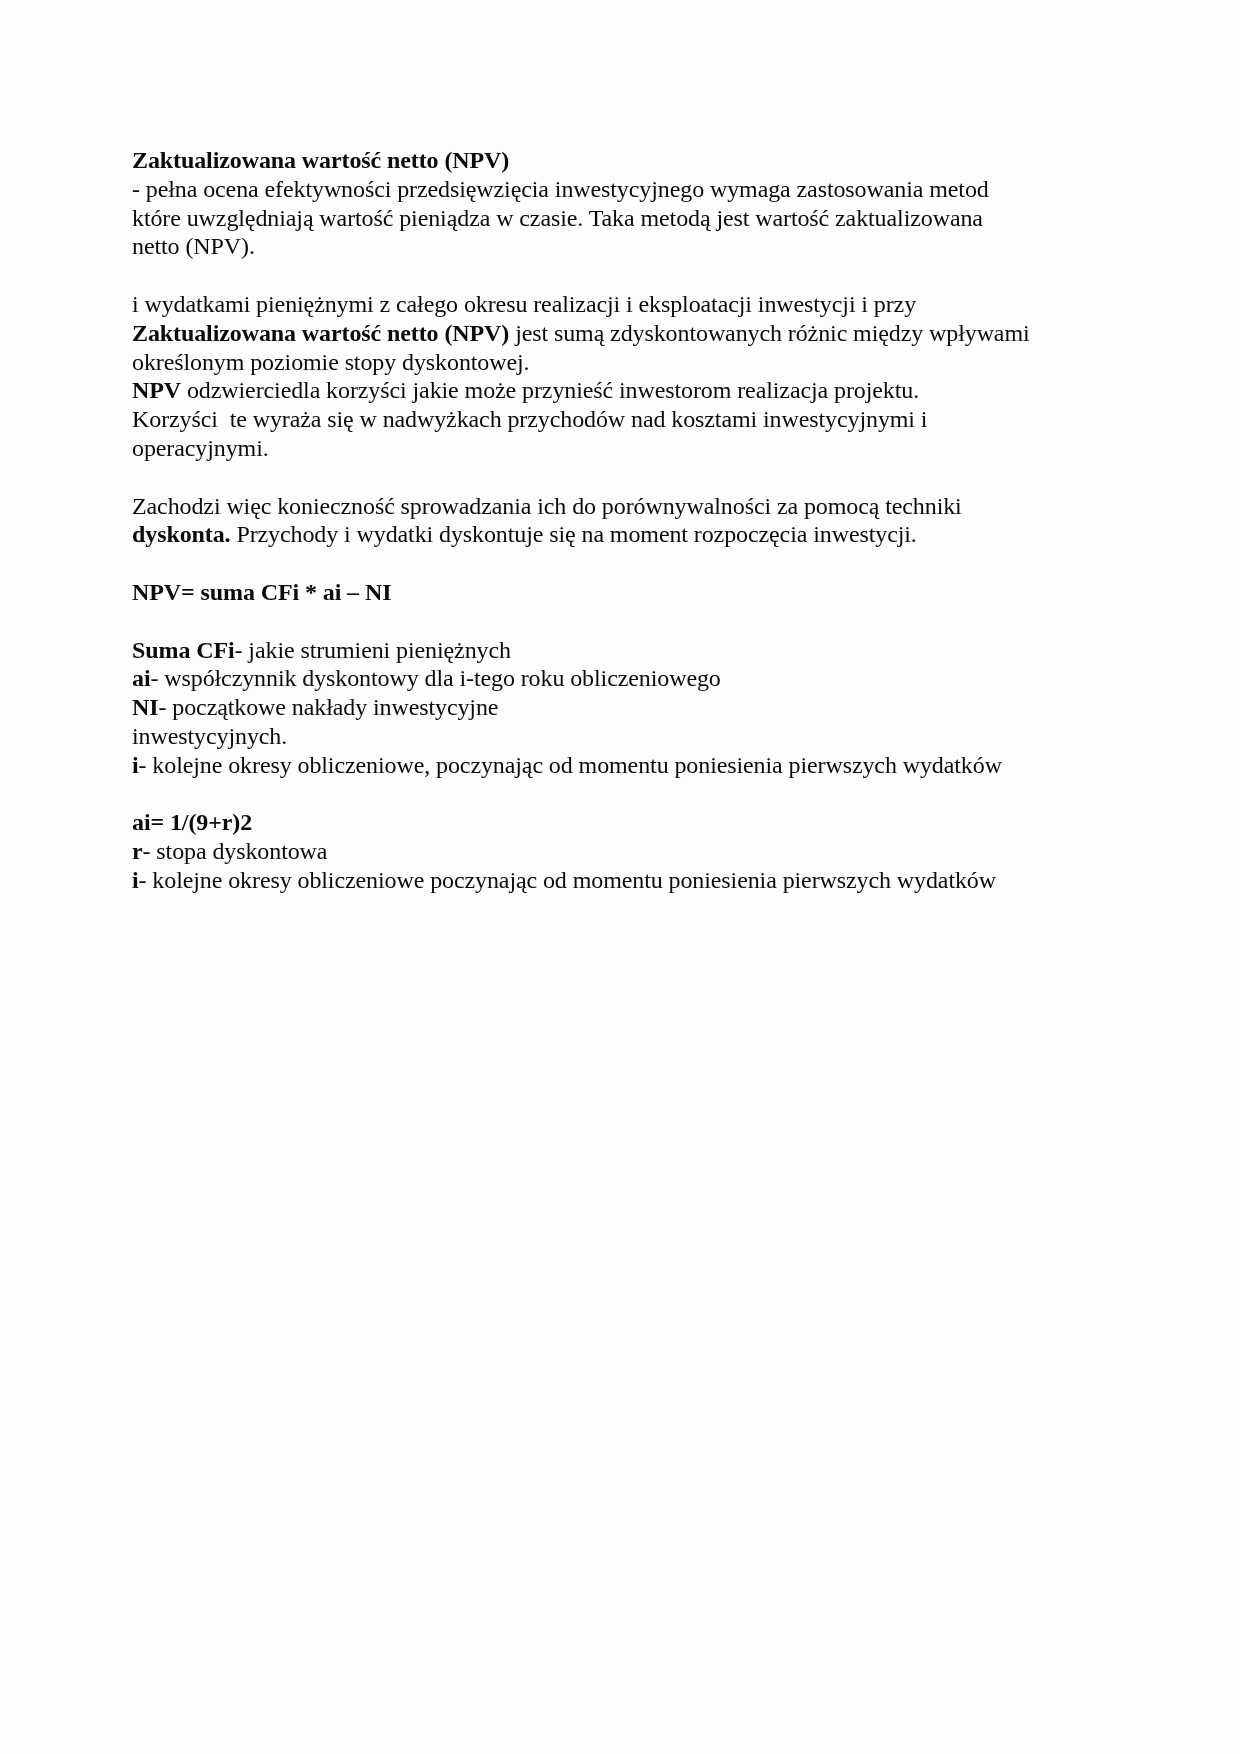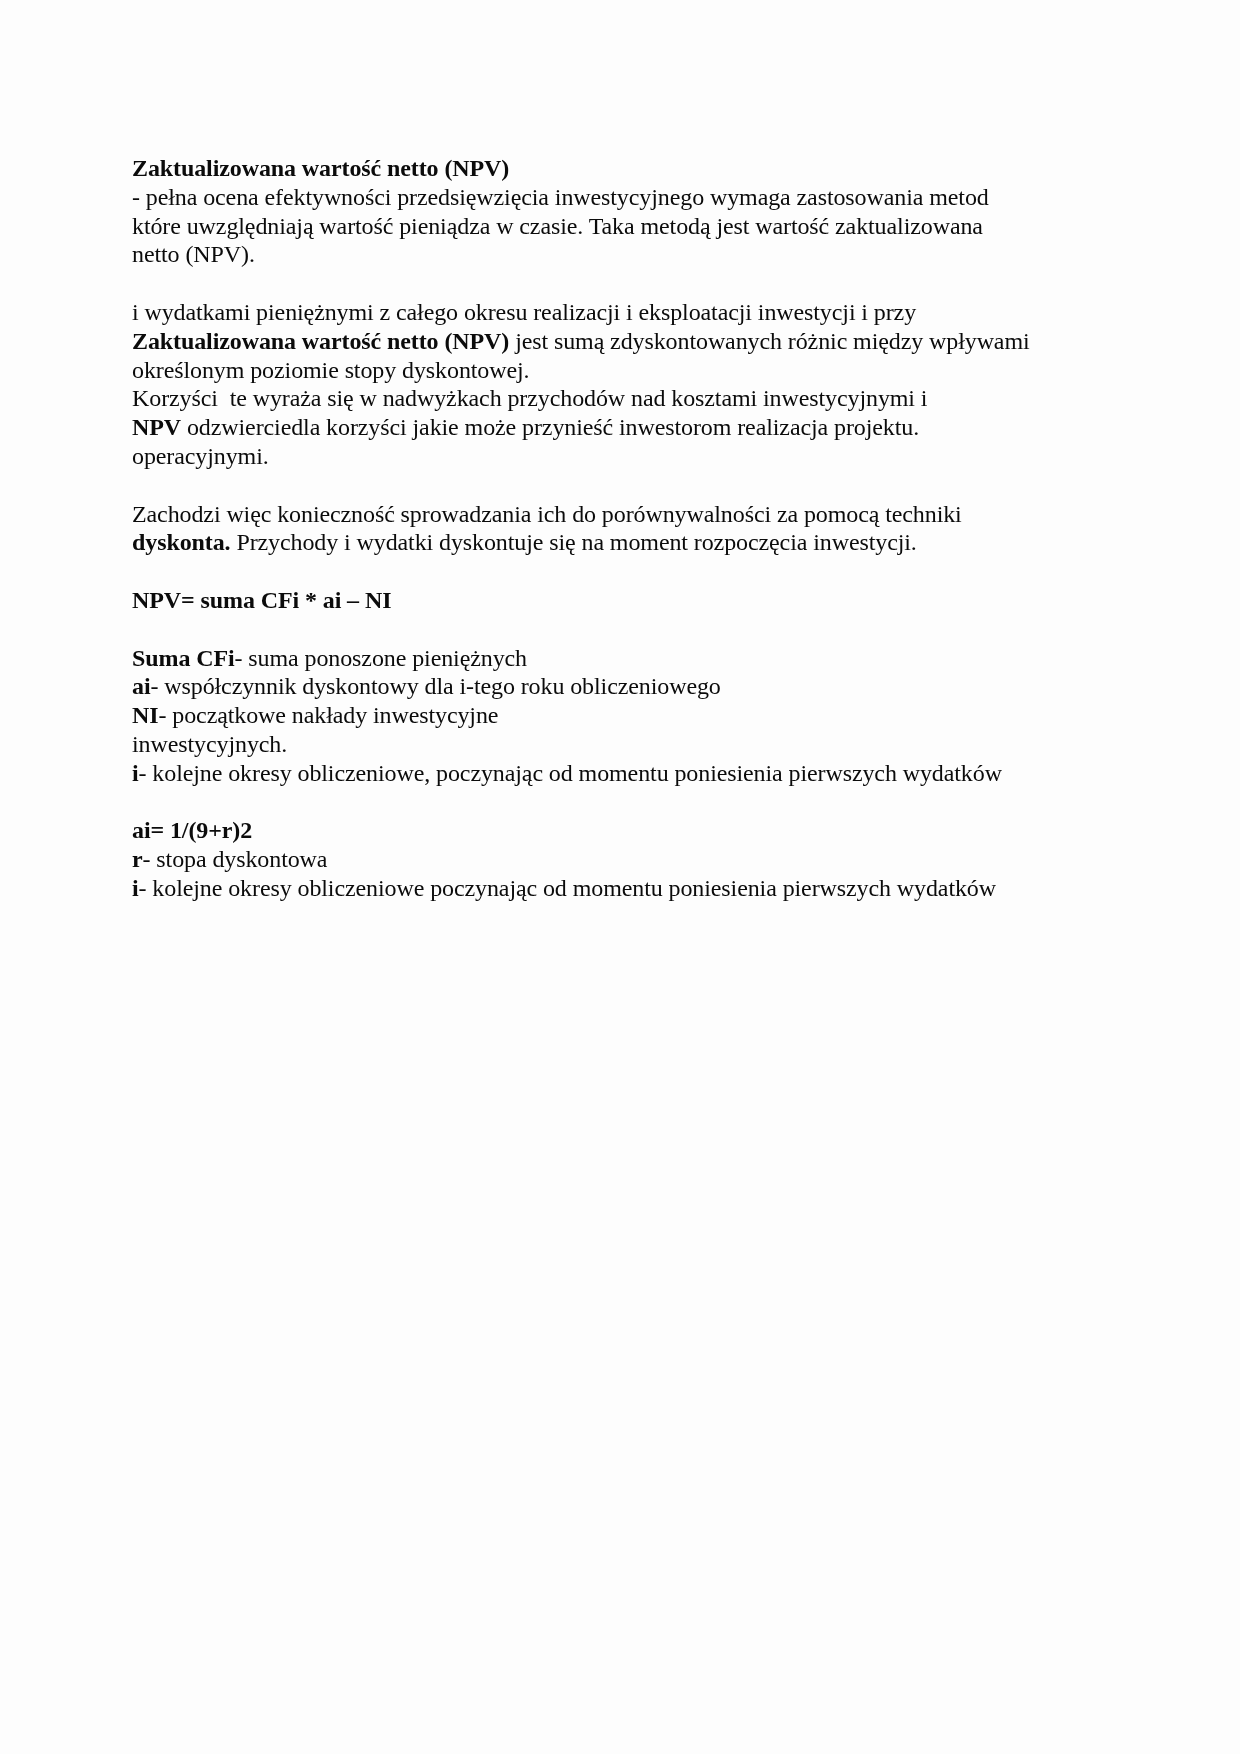--- a/index.html
+++ b/index.html
@@ -11,21 +11,21 @@
   .page {
     position: relative;
     width: 1240px;
     height: 1754px;
     background: #fdfdfd;
     overflow: hidden;
   }
   .content {
     position: absolute;
     left: 132px;
-    top: 154px;
+    top: 146px;
     width: 1010px;
   }
   .line {
     font-family: "Liberation Serif", serif;
     font-size: 24px;
     line-height: 28.8px;
     min-height: 28.8px;
     color: #0b0b0b;
     white-space: pre-wrap;
     letter-spacing: -0.1px;
@@ -44,36 +44,36 @@
 
     <div class="line"><span>- pełna ocena efektywności przedsięwzięcia inwestycyjnego wymaga zastosowania metod</span></div>
     <div class="line"><span>które uwzględniają wartość pieniądza w czasie. Taka metodą jest wartość zaktualizowana</span></div>
     <div class="line"><span>netto (NPV).</span></div>
 
     <div class="line"></div>
 
     <div class="line"><span>i wydatkami pieniężnymi z całego okresu realizacji i eksploatacji inwestycji i przy</span></div>
     <div class="line"><b>Zaktualizowana wartość netto (NPV)</b><span> jest sumą zdyskontowanych różnic między wpływami</span></div>
     <div class="line"><span>określonym poziomie stopy dyskontowej.</span></div>
+    <div class="line"><b>NPV</b><span> odzwierciedla korzyści jakie może przynieść inwestorom realizacja projektu.</span></div>
     <div class="line"><span>Korzyści  te wyraża się w nadwyżkach przychodów nad kosztami inwestycyjnymi i</span></div>
-    <div class="line"><b>NPV</b><span> odzwierciedla korzyści jakie może przynieść inwestorom realizacja projektu.</span></div>
     <div class="line"><span>operacyjnymi.</span></div>
 
     <div class="line"></div>
 
     <div class="line"><span>Zachodzi więc konieczność sprowadzania ich do porównywalności za pomocą techniki</span></div>
     <div class="line"><b>dyskonta.</b><span> Przychody i wydatki dyskontuje się na moment rozpoczęcia inwestycji.</span></div>
 
     <div class="line"></div>
 
     <div class="line"><b>NPV= suma CFi * ai – NI</b></div>
 
     <div class="line"></div>
 
-    <div class="line"><b>Suma CFi</b><span>- suma ponoszone pieniężnych</span></div>
+    <div class="line"><b>Suma CFi</b><span>- jakie strumieni pieniężnych</span></div>
     <div class="line"><b>ai</b><span>- współczynnik dyskontowy dla i-tego roku obliczeniowego</span></div>
     <div class="line"><b>NI</b><span>- początkowe nakłady inwestycyjne</span></div>
     <div class="line"><span>inwestycyjnych.</span></div>
     <div class="line"><b>i</b><span>- kolejne okresy obliczeniowe, poczynając od momentu poniesienia pierwszych wydatków</span></div>
 
     <div class="line"></div>
 
     <div class="line"><b>ai= 1/(9+r)2</b></div>
     <div class="line"><b>r</b><span>- stopa dyskontowa</span></div>
     <div class="line"><b>i</b><span>- kolejne okresy obliczeniowe poczynając od momentu poniesienia pierwszych wydatków</span></div>

